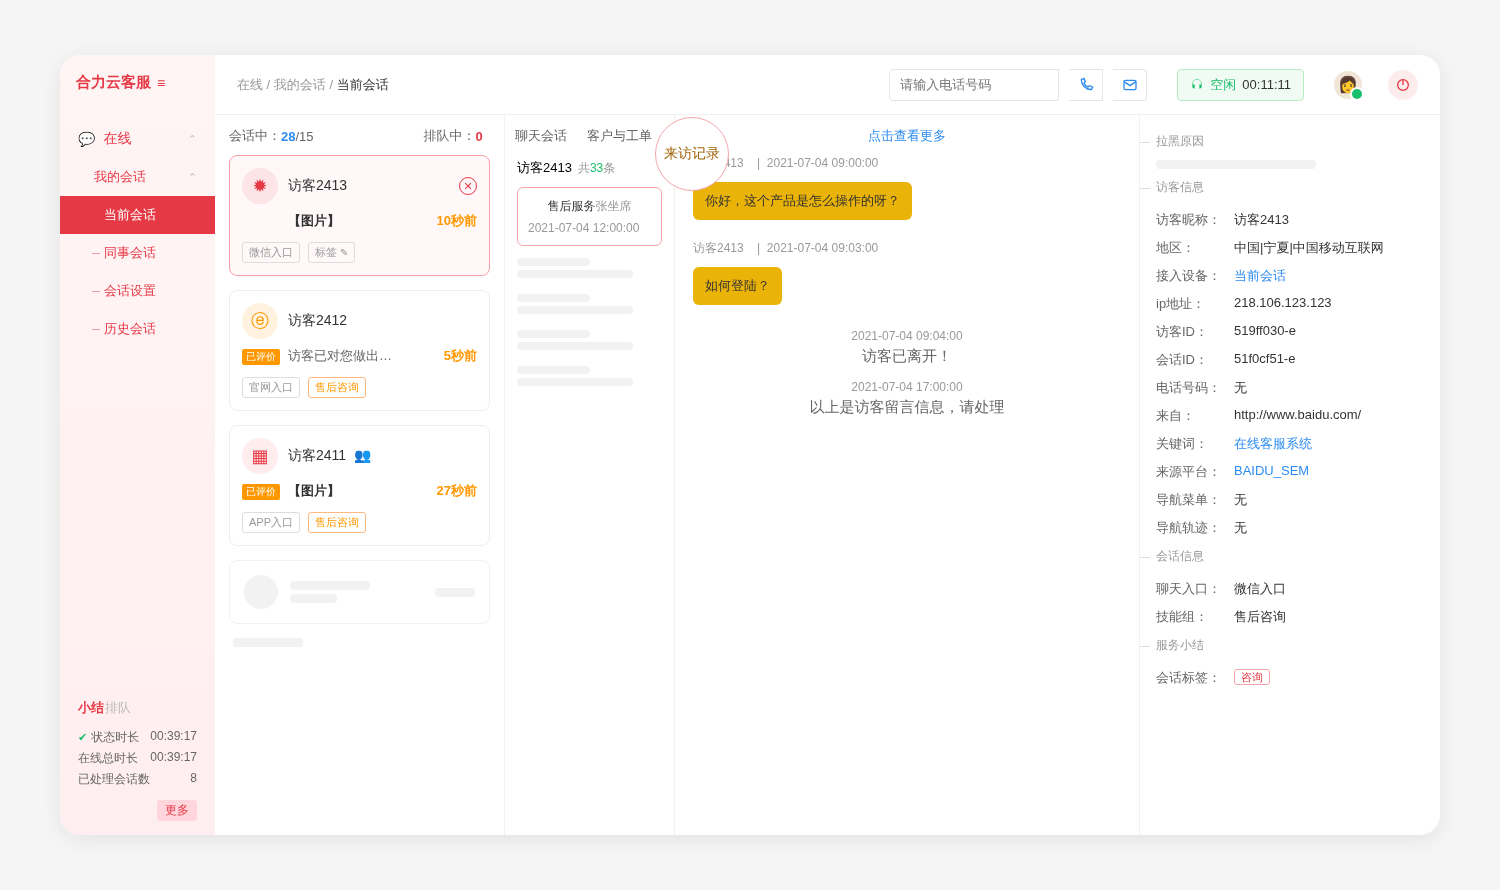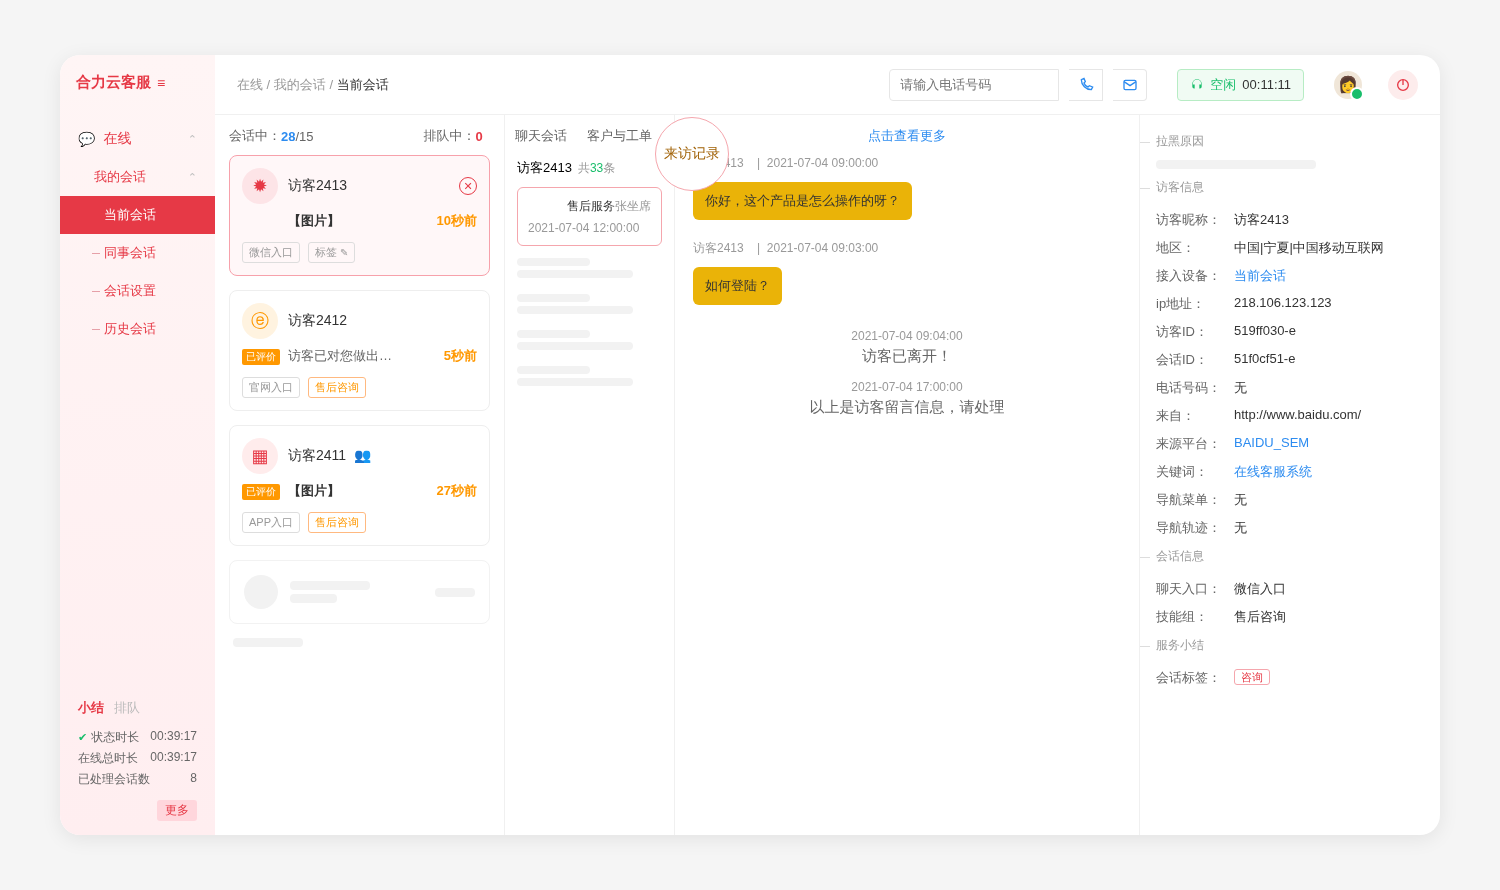--- a/index.html
+++ b/index.html
@@ -13,21 +13,21 @@
 .nav-section { padding: 8px 0; flex: 1; }
 .nav-root { display: flex; align-items: center; padding: 10px 18px; color: #e63946; font-size: 14px; cursor: pointer; }
 .nav-root .chev { margin-left: auto; font-size: 11px; color: #c0c0c0; }
 .nav-root .ico { margin-right: 8px; font-size: 14px; }
 .nav-sub { display: flex; align-items: center; padding: 10px 18px 10px 34px; color: #e63946; font-size: 13px; cursor: pointer; }
 .nav-sub .chev { margin-left: auto; font-size: 11px; color: #c0c0c0; }
 .nav-leaf { display: flex; align-items: center; padding: 10px 18px 10px 44px; color: #e63946; font-size: 13px; cursor: pointer; position: relative; }
 .nav-leaf::before { content:""; position:absolute; left:32px; width:8px; height:1px; background:#e6a0a8; }
 .nav-leaf.active { background: #e63946; color: #fff; }
 .nav-leaf.active::before { display:none; }
-.sb-tabs { display:flex; gap:10px; padding: 4px 18px 6px; font-size:13px; }
+.sb-tabs { display:flex; gap:1px; padding: 4px 18px 6px; font-size:13px; }
 .sb-tabs .t-active { color:#e63946; font-weight:600; }
 .sb-tabs .t-in { color:#bbb; }
 .sb-stats { padding: 4px 18px; font-size: 12px; color: #666; }
 .sb-stats div { display: flex; justify-content: space-between; padding: 2px 0; }
 .sb-stats .ok::before { content:"✔"; color:#19be6b; margin-right:4px; font-size:11px; }
 .more-btn { margin: 6px 18px 14px auto; background:#ffd6dc; color:#e63946; font-size:12px; padding:2px 8px; border-radius:3px; width:fit-content; cursor:pointer; }
 
 
 .main { flex: 1; display: flex; flex-direction: column; }
 .topbar { height: 60px; display: flex; align-items: center; padding: 0 22px; border-bottom: 1px solid #f0f0f0; gap: 10px; }
@@ -78,21 +78,21 @@
 
 
 .midcol { width:170px; border-right:1px solid #f0f0f0; padding:12px 0; }
 .tabs-row { display:flex; gap:20px; font-size:13px; color:#666; padding:0 10px 14px; position:relative; align-items:center; }
 .tabs-row .t { cursor:pointer; }
 .visit-badge { position:absolute; left:150px; top:-10px; width:74px; height:74px; border-radius:50%; border:1px solid #f5a6ad; background:#fff; color:#a16207; display:flex; align-items:center; justify-content:center; font-size:14px; font-weight:500; z-index:5; }
 .mid-header { padding: 0 12px 10px; display:flex; align-items:baseline; gap:6px; font-size:13px; }
 .mid-header .cnt { color:#999; font-size:12px; }
 .mid-header .cnt .n { color:#19be6b; }
 .record-card { margin:0 12px 12px; border:1px solid #f5a6ad; border-radius:6px; padding:10px; background:#fff; }
-.record-card .l1 { display:flex; justify-content:flex-end; font-size:12px; }
+.record-card .l1 { display:flex; justify-content:center; font-size:12px; }
 .record-card .svc { color:#333; font-weight:500; }
 .record-card .agent { color:#999; }
 .record-card .dt { color:#999; font-size:12px; margin-top:6px; }
 .skel-block { margin:0 12px 16px; }
 .skel-block .skel-line { height:8px; }
 
 
 .chatcol { flex:1; border-right:1px solid #f0f0f0; padding: 12px 18px; font-size:13px; overflow:auto; }
 .chat-more { text-align:center; color:#2d8cf0; cursor:pointer; margin-bottom:10px; }
 .meta-line { color:#999; font-size:12px; margin:6px 0; }
@@ -352,28 +352,28 @@
           </div>
         <div class="kv">
             <span class="k">电话号码：</span>
             <span class="v">无</span>
           </div>
         <div class="kv">
             <span class="k">来自：</span>
             <span class="v">http://www.baidu.com/</span>
           </div>
         <div class="kv">
+            <span class="k">关键词：</span>
+            <span class="v link">在线客服系统</span>
+          </div>
+        <div class="kv">
             <span class="k">来源平台：</span>
             <span class="v link">BAIDU_SEM</span>
           </div>
         <div class="kv">
-            <span class="k">关键词：</span>
-            <span class="v link">在线客服系统</span>
-          </div>
-        <div class="kv">
             <span class="k">导航菜单：</span>
             <span class="v">无</span>
           </div>
         <div class="kv">
             <span class="k">导航轨迹：</span>
             <span class="v">无</span>
           </div>
 
         <div class="sec-title">会话信息</div>
         <div class="kv">

